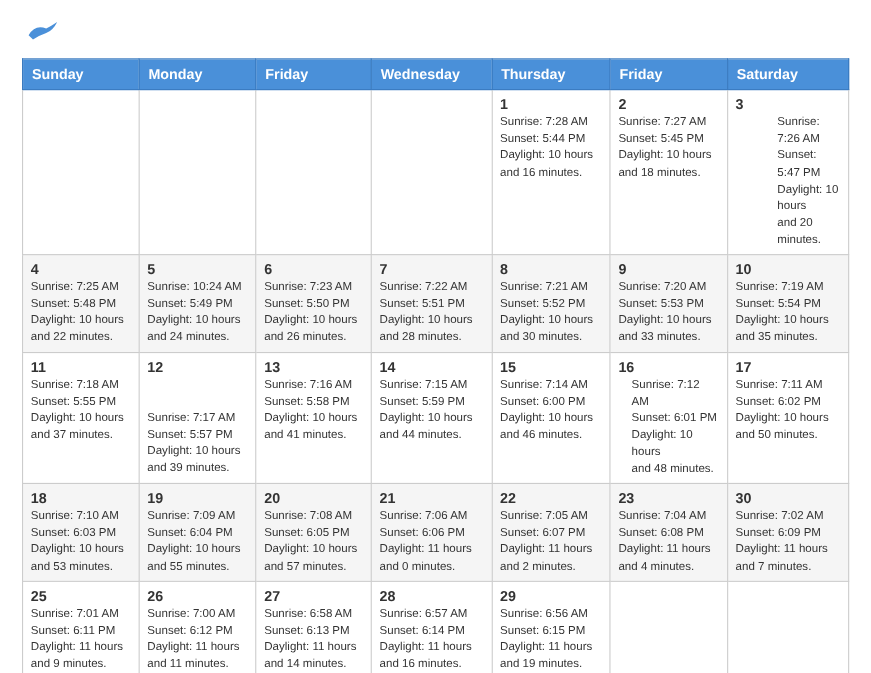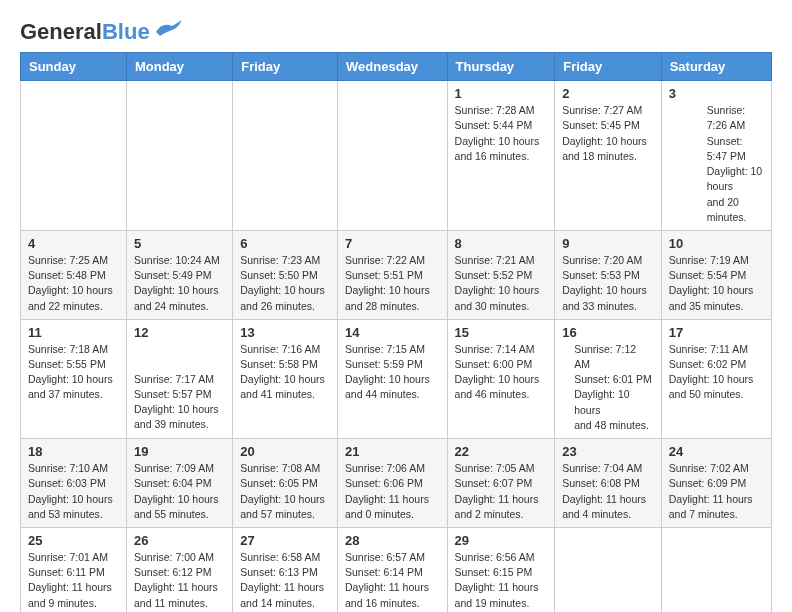--- a/index.html
+++ b/index.html
@@ -74,25 +74,20 @@
     .empty-cell {
       background: #fff;
     }
   </style>
 </head>
 <body>
 
 <div class="header-area">
   <div class="logo">
     <div style="display:flex; align-items:flex-start;">
-      <div>
-        <div style="font-size:22px; font-weight:bold; color:#333; line-height:1.1;">
-          <span style="color:#333;">General</span><span style="color:#4a90d9;">Blue</span>
-        </div>
-      </div>
       <div style="margin-left:2px; margin-top:-2px;">
         
         <svg width="32" height="22" viewBox="0 0 32 22">
           <path d="M4,14 Q10,4 20,8 Q24,6 30,2 Q26,10 20,12 Q14,14 8,18 Z" fill="#4a90d9"></path>
         </svg>
       </div>
     </div>
   </div>
 </div>
 
@@ -275,21 +270,21 @@
 and 2 minutes.</div>
         </td>
         <td>
           <span class="day-num">23</span>
           <div class="day-info" style="white-space: pre-line;">Sunrise: 7:04 AM
 Sunset: 6:08 PM
 Daylight: 11 hours
 and 4 minutes.</div>
         </td>
         <td>
-          <span class="day-num">24</span>
+          <span class="day-num">30</span>
           <div class="day-info" style="white-space: pre-line;">Sunrise: 7:02 AM
 Sunset: 6:09 PM
 Daylight: 11 hours
 and 7 minutes.</div>
         </td>
       </tr>
       <tr>
         <td>
           <span class="day-num">25</span>
           <div class="day-info" style="white-space: pre-line;">Sunrise: 7:01 AM

